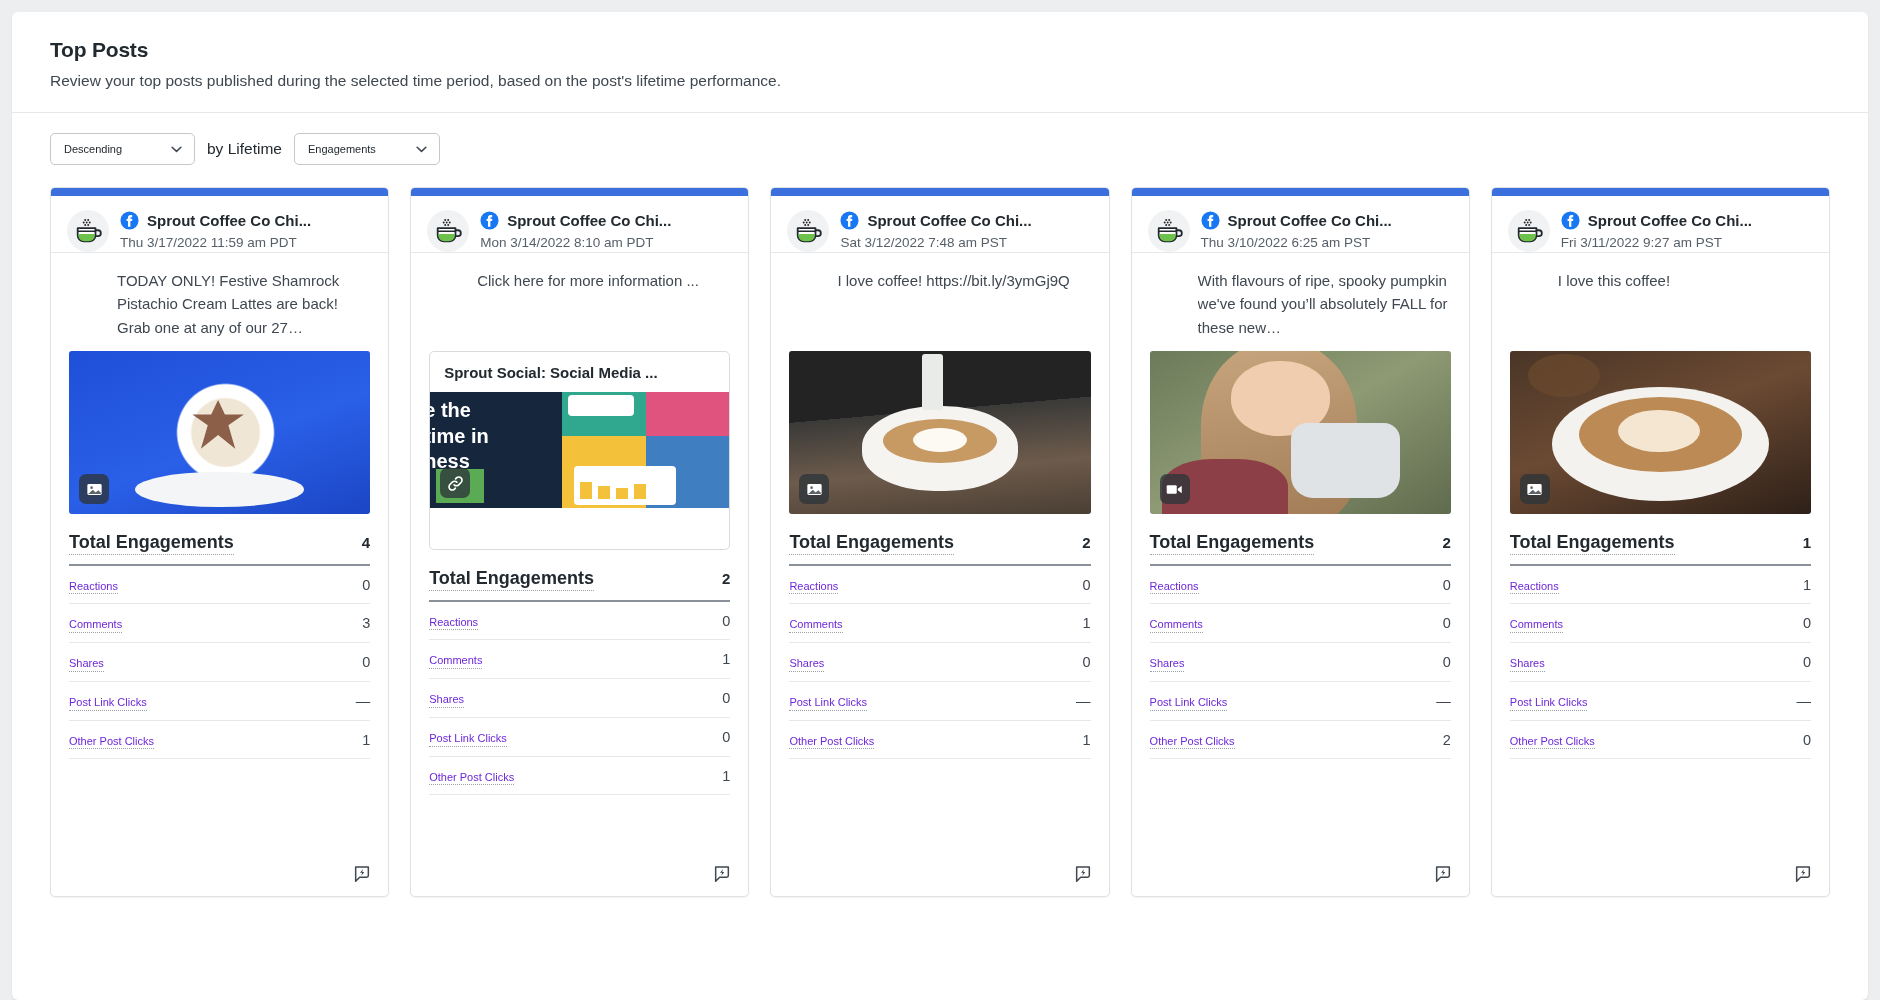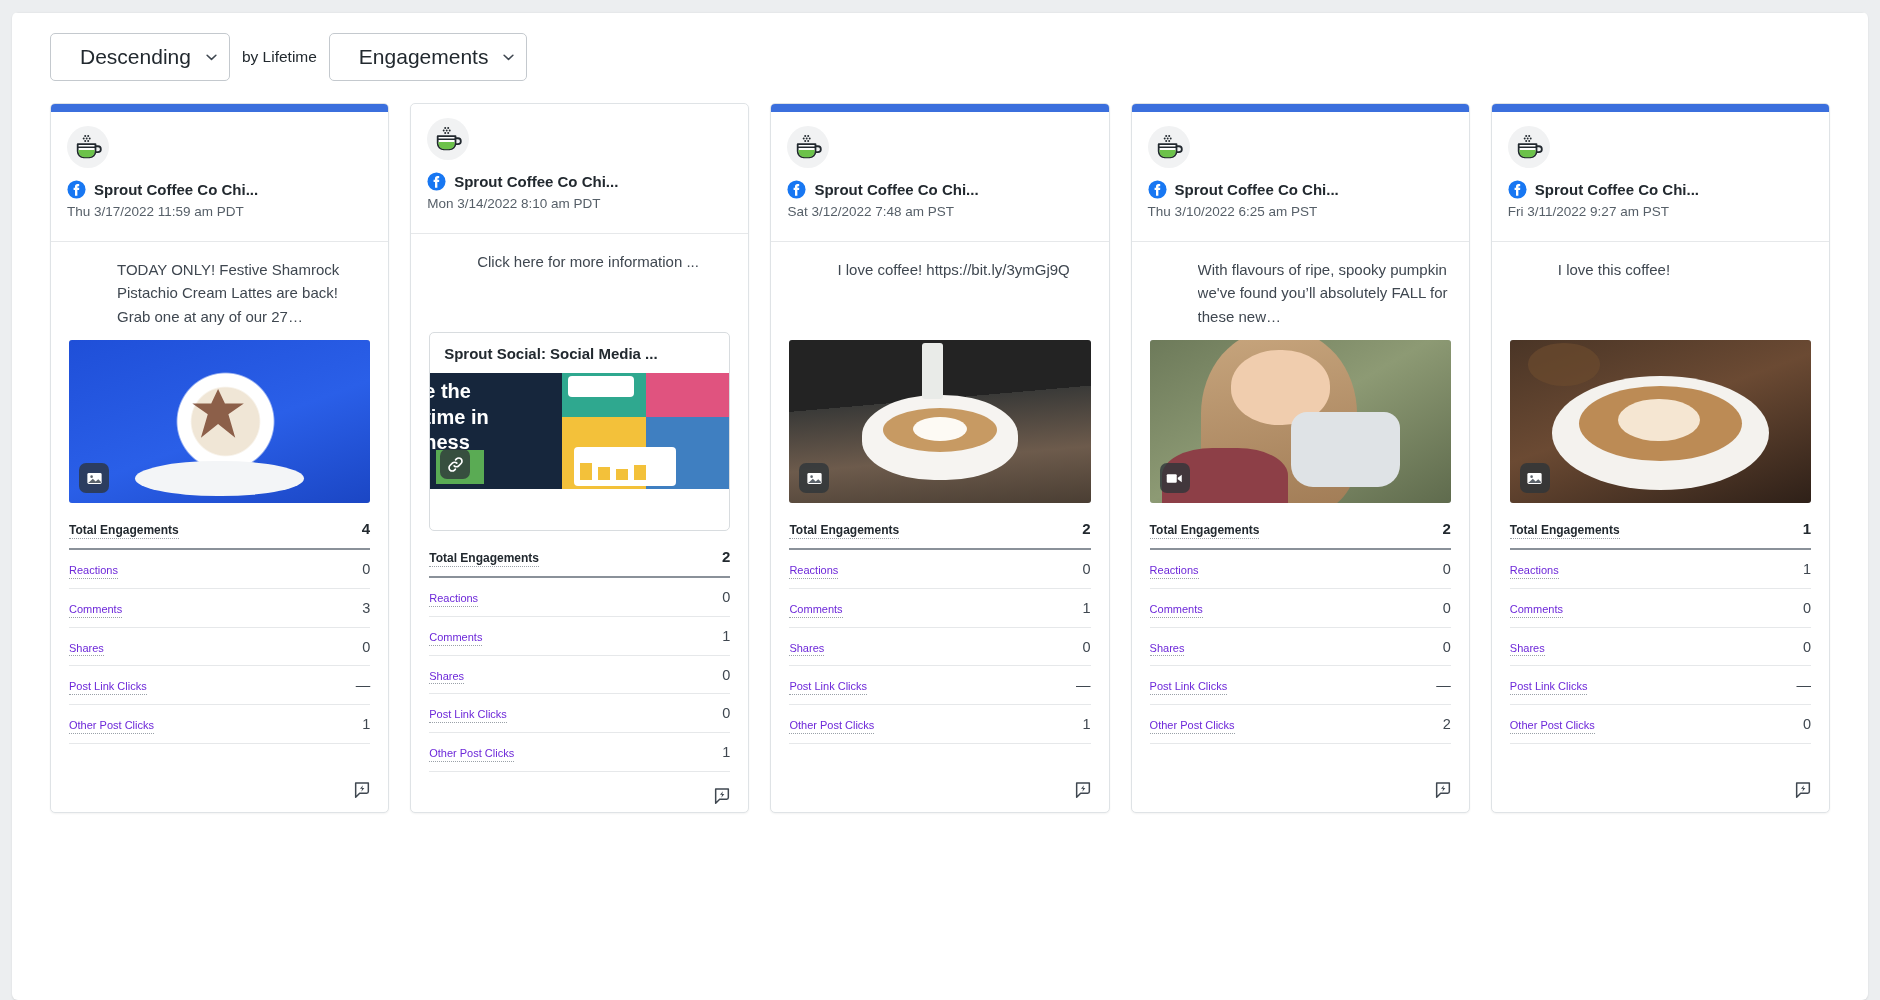--- a/index.html
+++ b/index.html
@@ -33,24 +33,24 @@
   .divider { height: 1px; background: #e6e8ea; }
 
   
   .controls {
     display: flex; align-items: center; gap: 12px;
     padding: 20px 38px 14px 38px;
   }
   .select {
     display: inline-flex; align-items: center; justify-content: space-between;
     gap: 14px;
-    height: 48px; padding: 0 11px 0 29px;
+    height: 32px; padding: 0 11px 0 13px;
     border: 1px solid #c4c9ce; border-radius: 5px;
     background: #fff; cursor: pointer;
-    font-size: 21px; color: #22292f;
+    font-size: 11px; color: #22292f;
   }
   .select.order { min-width: 145px; }
   .select.metric { min-width: 146px; }
   .chev { width: 13px; height: 13px; display:block; flex: 0 0 auto; }
   .chev svg { display:block; }
   .by-label { font-size: 15.5px; color: #22292f; }
 
   
   .cards {
     display: flex; gap: 21px;
@@ -62,23 +62,22 @@
     border: 1px solid #dfe3e6;
     border-radius: 5px;
     overflow: hidden;
     display: flex; flex-direction: column;
     height: 710px;
     box-shadow: 0 1px 2px rgba(0,0,0,.05);
   }
   .card-topbar { height: 8px; background: #3b6fdd; }
   .card-head {
     display: flex; align-items: flex-start; gap: 11px;
-    padding: 14px 16px 22px 16px;
+    padding: 14px 16px 0 16px;
     border-bottom: 1px solid #e6e8ea;
-    flex-direction: column;
   }
   .avatar {
     width: 42px; height: 42px; border-radius: 50%;
     background: #f1f2f3; flex: 0 0 auto;
     display: flex; align-items: center; justify-content: center;
   }
   .avatar svg { display:block; }
   .head-text { min-width: 0; flex: 1 1 auto; padding-top: 1px; }
   .head-name-row { display: flex; align-items: center; gap: 8px; min-width:0; }
   .fb-icon { width: 19px; height: 19px; flex: 0 0 auto; display:block; }
@@ -128,36 +127,40 @@
     padding: 11px 0 9px 0;
     border-bottom: 1px solid #e6e8ea;
   }
   .metric-row.total { border-bottom: 2px solid #8a9199; padding-top: 3px; }
   .metric-label {
     font-size: 11px; color: #6d28d9;
     border-bottom: 1px dotted #9aa1a8;
     line-height: 1.25;
   }
   .metric-row.total .metric-label {
-    font-weight: bold; color: #22292f; font-size: 12px;
+    font-weight: bold; color: #22292f; font-size: 18px;
   }
   .metric-value { font-size: 14.5px; color: #3f4750; font-variant-numeric: tabular-nums;}
   .metric-row.total .metric-value { font-weight: bold; color: #22292f; font-size: 15px; }
   .card-foot {
     display: flex; justify-content: flex-end;
     padding: 8px 16px 12px 16px;
   }
   .foot-icon { width: 20px; height: 20px; display:block; cursor:pointer; }
 </style>
 </head>
 <body>
 
 <div class="page">
   <div class="panel">
 
+    <div class="panel-head">
+      <div class="panel-title">Top Posts</div>
+      <div class="panel-sub">Review your top posts published during the selected time period, based on the post's lifetime performance.</div>
+    </div>
     <div class="divider"></div>
 
     <div class="controls">
       <div class="select order">
         <span>Descending</span>
         <span class="chev">
           <svg viewBox="0 0 16 16" width="13" height="13">
               <path d="M2.6 5.3 8 10.3l5.4-5" fill="none" stroke="#3f4750" stroke-width="1.9" stroke-linecap="round" stroke-linejoin="round"></path>
             </svg>
         </span>

